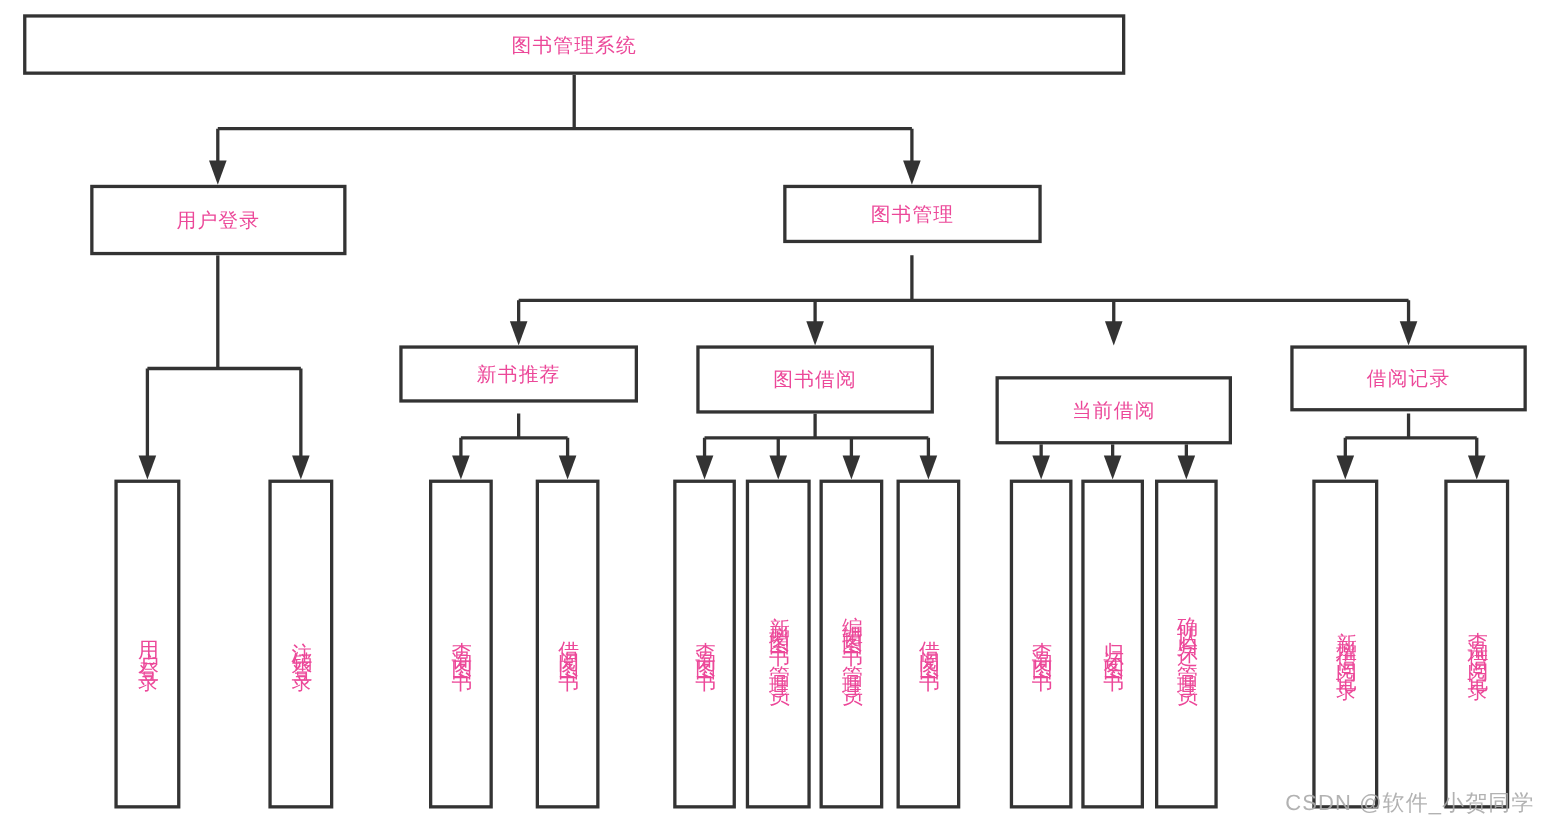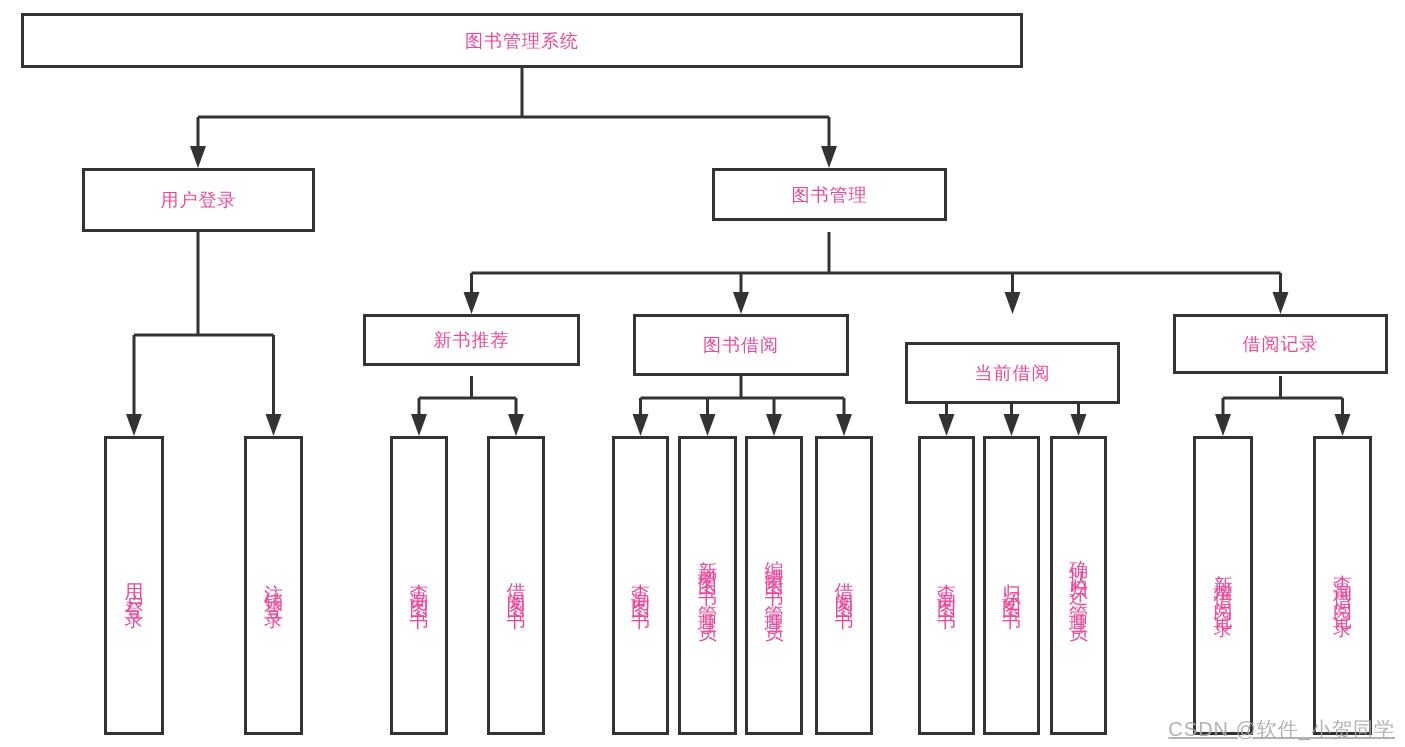--- a/index.html
+++ b/index.html
@@ -38,21 +38,21 @@
   .lf6 {left:678px; width:59px;}
   .lf7 {left:745px; width:58px;}
   .lf8 {left:815px; width:58px;}
   .lf9 {left:918px; width:57px;}
   .lf10{left:983px; width:57px;}
   .lf11{left:1050px;width:57px;}
   .lf12{left:1193px;width:60px;}
   .lf13{left:1313px;width:59px;}
   .watermark{
     position:absolute;z-index:3;right:10px;bottom:4px;
-    font-size:20px;color:rgba(170,170,170,0.9);letter-spacing:1px;text-decoration:underline;
+    font-size:20px;color:rgba(170,170,170,0.9);letter-spacing:1px;
   }
 </style>
 </head>
 <body>
 
 <div class="stage">
 
   <svg class="wires" viewBox="0 0 1405 747" xmlns="http://www.w3.org/2000/svg">
     <g stroke="#333333" stroke-width="3" fill="none">
 

